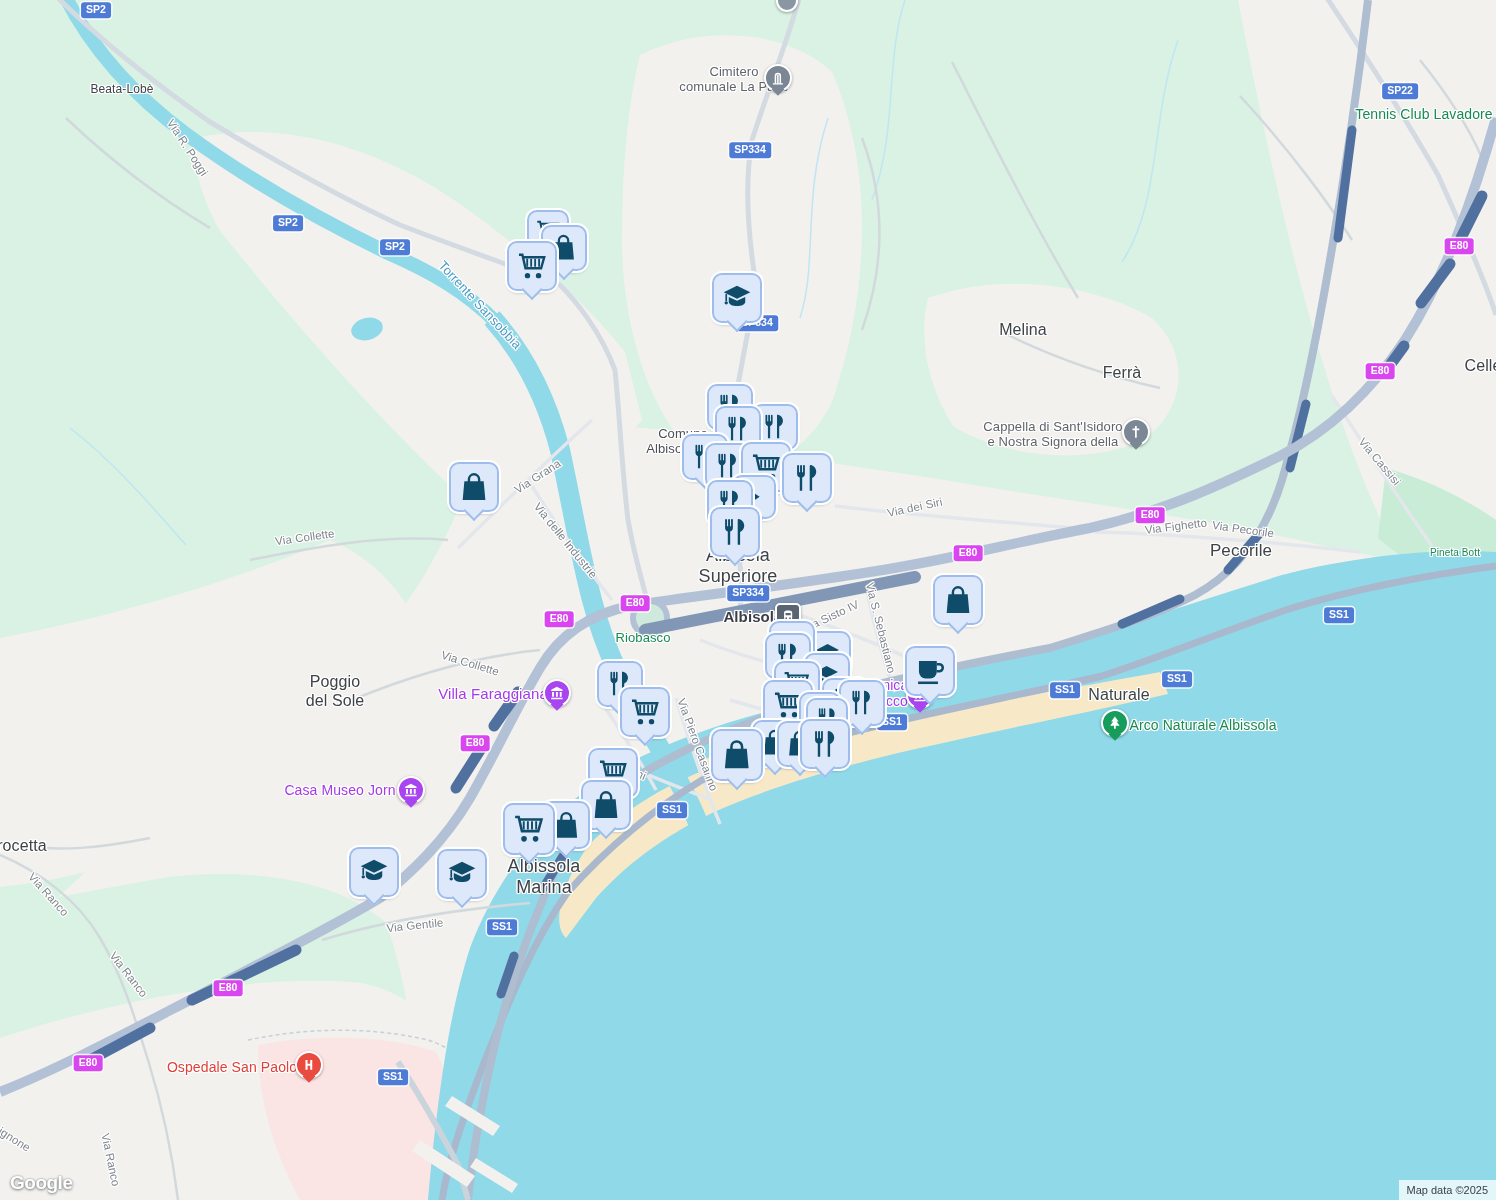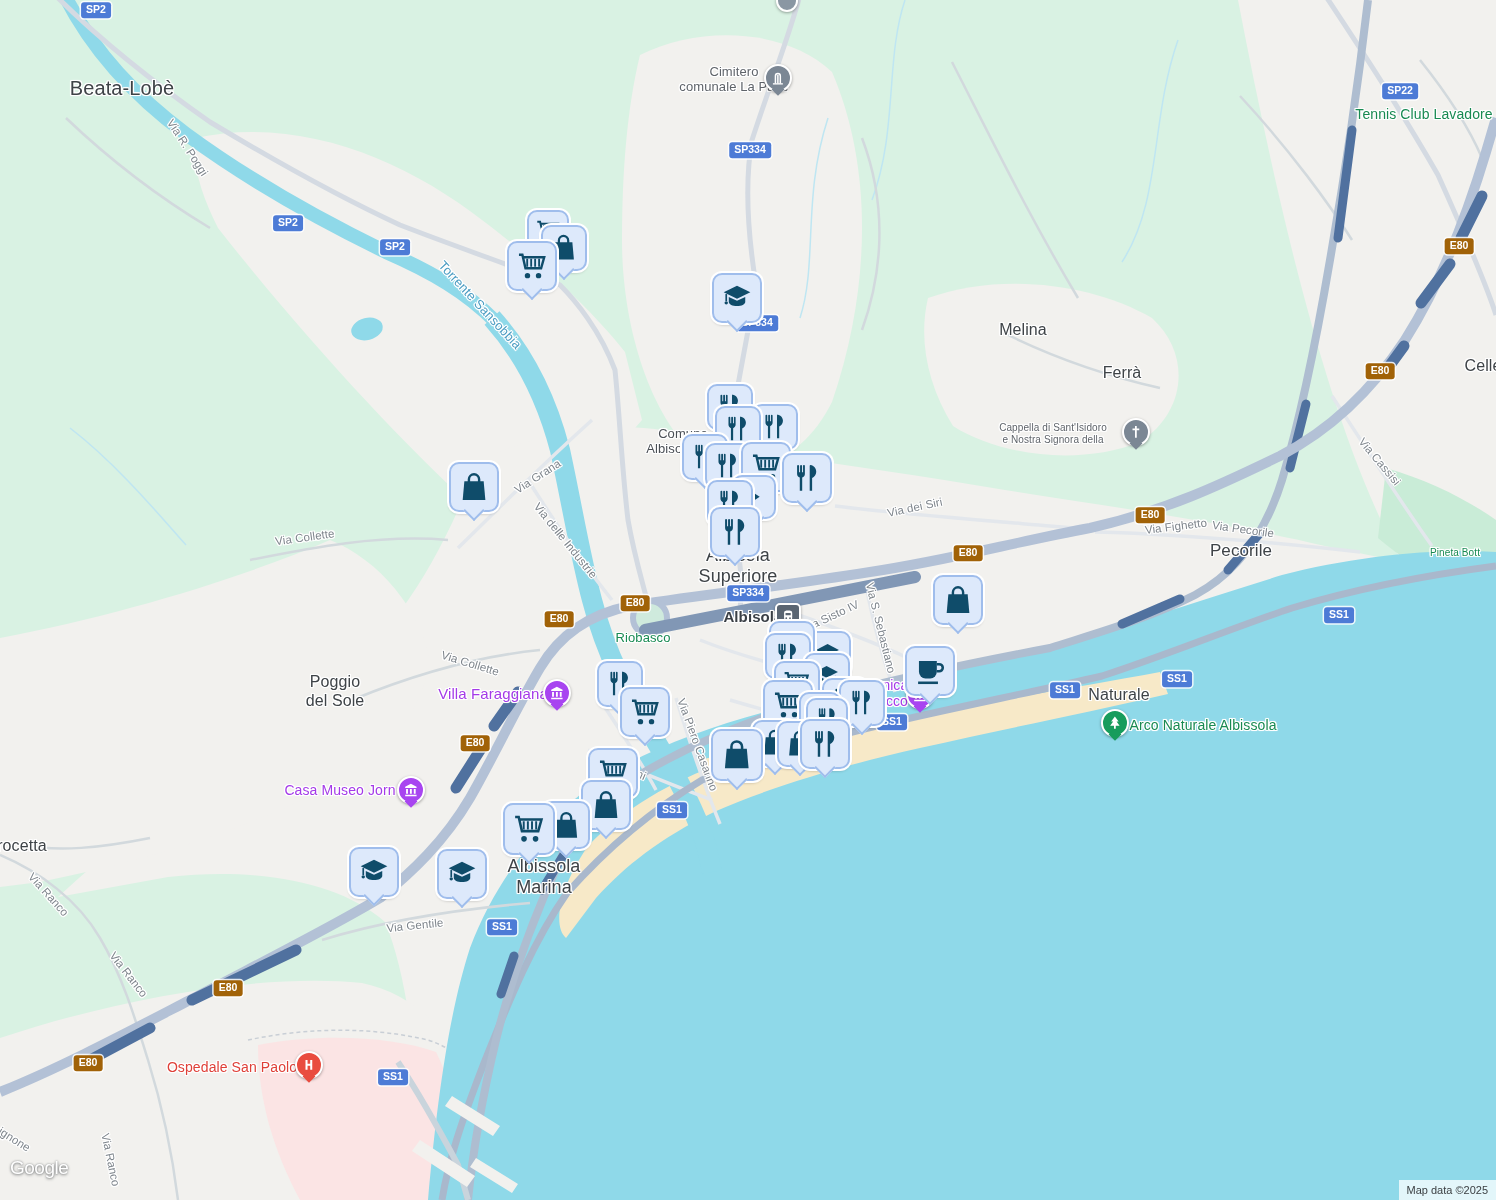--- a/index.html
+++ b/index.html
@@ -17,34 +17,34 @@
   .t-green{color:#188a52}
   .t-purple{color:#a43ae8}
   .t-red{color:#df4038}
   .t-gray{color:#5f646a}
   .t-building{color:#4a4f55}
   .t-station{color:#3a3f45;font-weight:700}
   .badge{position:absolute;transform:translate(-50%,-50%);color:#fff;font-size:10.5px;font-weight:700;
          padding:1px 5px 2px;border-radius:3px;line-height:1.2;white-space:nowrap;
          box-shadow:0 0 0 1.5px rgba(255,255,255,.85)}
   .bg-blue{background:#4d7bd6}
-  .bg-green{background:#a16207}
+  .bg-green{background:#d946ef}
   .poi{position:absolute;transform:translate(-50%,-50%);border-radius:50%;border:2px solid #fff;
        box-shadow:0 1px 3px rgba(0,0,0,.35);display:flex;align-items:center;justify-content:center}
   .poi svg{width:74%;height:74%}
   .poi.sq{border-radius:5px}
   .ptail{position:absolute;left:50%;bottom:-4px;width:9px;height:9px;transform:translateX(-50%) rotate(45deg);z-index:-1}
   .pin{position:absolute;transform:translate(-50%,-50%);background:#dde9fb;border:2.5px solid #9fbdec;
        border-radius:10px;box-shadow:0 0 0 2px #fff,0 2px 3px rgba(0,0,0,.25);
        display:flex;align-items:center;justify-content:center}
   .pin svg{width:74%;height:74%;position:relative;z-index:2}
   .pin .tail{position:absolute;left:50%;bottom:-8px;width:13px;height:13px;background:#dde9fb;
        border-right:2.5px solid #9fbdec;border-bottom:2.5px solid #9fbdec;
        transform:translateX(-50%) rotate(45deg)}
-  .glogo{position:absolute;left:10px;bottom:21px;font-size:19px;font-weight:400;color:#fff;
+  .glogo{position:absolute;left:10px;bottom:6px;font-size:19px;font-weight:700;color:#fff;
        text-shadow:0 1px 3px rgba(60,64,67,.6),0 0 2px rgba(60,64,67,.45);letter-spacing:-.5px}
   .attrib{position:absolute;right:0;bottom:0;background:rgba(255,255,255,.75);font-size:11px;
        color:#3c4043;padding:2px 8px;line-height:16px}
 </style>
 </head>
 <body>
 
 <div class="map">
 
 <svg class="bg" width="1496" height="1200" viewBox="0 0 1496 1200">
@@ -154,21 +154,21 @@
       <div class="badge bg-green" style="left: 1380px; top: 371px;">E80</div>
       <div class="badge bg-green" style="left: 1150px; top: 515px;">E80</div>
       <div class="badge bg-green" style="left: 968px; top: 553px;">E80</div>
       <div class="badge bg-green" style="left: 635px; top: 603px;">E80</div>
       <div class="badge bg-green" style="left: 559px; top: 619px;">E80</div>
       <div class="badge bg-green" style="left: 475px; top: 743px;">E80</div>
       <div class="badge bg-green" style="left: 228px; top: 988px;">E80</div>
       <div class="badge bg-green" style="left: 88px; top: 1063px;">E80</div>
     </div>
 <div class="layer">
-      <div class="lbl t-town" style="left: 122px; top: 89px; font-size: 20px;">Beata-Lobè</div>
+      <div class="lbl t-town" style="left: 122px; top: 89px; font-size: 12px;">Beata-Lobè</div>
       <div class="lbl t-town" style="left: 1023px; top: 330px; font-size: 16px;">Melina</div>
       <div class="lbl t-town" style="left: 1122px; top: 373px; font-size: 16px;">Ferrà</div>
       <div class="lbl t-town" style="left: 1241px; top: 551px; font-size: 17px;">Pecorile</div>
       <div class="lbl t-town" style="left: 738px; top: 566px; font-size: 18px;">Albisola
 Superiore</div>
       <div class="lbl t-town" style="left: 544px; top: 877px; font-size: 18px;">Albissola
 Marina</div>
       <div class="lbl t-town" style="left: 335px; top: 692px; font-size: 16px;">Poggio
 del Sole</div>
       <div class="lbl t-town" style="left: 1119px; top: 695px; font-size: 16px;">Naturale</div>
@@ -176,21 +176,21 @@
       <div class="lbl t-town" style="left: 1483px; top: 366px; font-size: 16px;">Celle</div>
       <div class="lbl t-building" style="left: 683px; top: 441px; font-size: 13px;">Comune
 Albisola Sup</div>
       <div class="lbl t-station" style="left: 753px; top: 617px; font-size: 15px;">Albisola</div>
       <div class="lbl t-green" style="left: 643px; top: 638px; font-size: 13px;">Riobasco</div>
       <div class="lbl t-green" style="left: 1424px; top: 114px; font-size: 14px;">Tennis Club Lavadore</div>
       <div class="lbl t-green" style="left: 1455px; top: 553px; font-size: 10px;">Pineta Bott</div>
       <div class="lbl t-green" style="left: 1203px; top: 725px; font-size: 14px;">Arco Naturale Albissola</div>
       <div class="lbl t-gray" style="left: 734px; top: 79px; font-size: 13px;">Cimitero
 comunale La Pace</div>
-      <div class="lbl t-gray" style="left: 1053px; top: 434px; font-size: 10px;">Cappella di Sant'Isidoro
+      <div class="lbl t-gray" style="left: 1053px; top: 434px; font-size: 13px;">Cappella di Sant'Isidoro
 e Nostra Signora della</div>
       <div class="lbl t-purple" style="left: 493px; top: 694px; font-size: 15px;">Villa Faraggiana</div>
       <div class="lbl t-purple" style="left: 340px; top: 790px; font-size: 14px;">Casa Museo Jorn</div>
       <div class="lbl t-purple" style="left: 878px; top: 685px; font-size: 14px;">Ceramica</div>
       <div class="lbl t-purple" style="left: 893px; top: 701px; font-size: 14px;">ucco</div>
       <div class="lbl t-red" style="left: 232px; top: 1067px; font-size: 14px;">Ospedale San Paolo</div>
       <div class="lbl t-street" style="left: 187px; top: 148px; font-size: 11.5px; transform: translate(-50%, -50%) rotate(57deg);">Via R. Poggi</div>
       <div class="lbl t-water" style="left: 480px; top: 305px; font-size: 13px; transform: translate(-50%, -50%) rotate(47deg);">Torrente Sansobbia</div>
       <div class="lbl t-street" style="left: 538px; top: 477px; font-size: 11.5px; transform: translate(-50%, -50%) rotate(-33deg);">Via Grana</div>
       <div class="lbl t-street" style="left: 565px; top: 541px; font-size: 11.5px; transform: translate(-50%, -50%) rotate(51deg);">Via delle Industrie</div>

